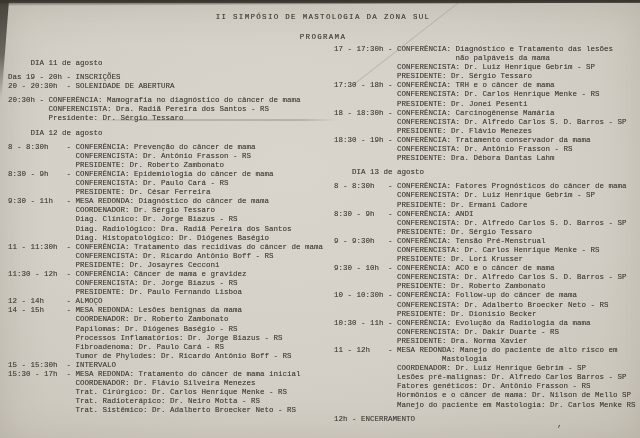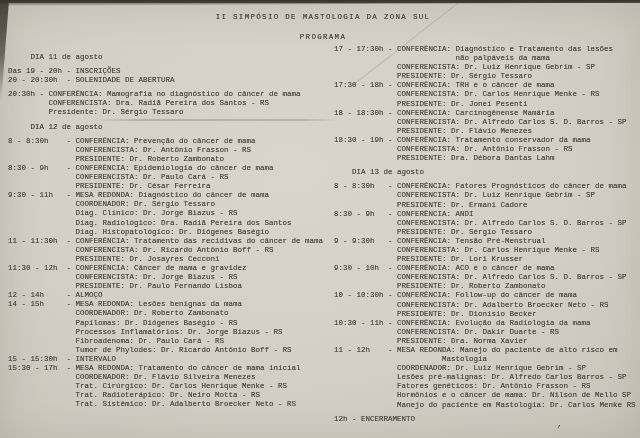--- a/index.html
+++ b/index.html
@@ -68,21 +68,21 @@
   .doc-title    { top: 10px; }
   .doc-subtitle { top: 30px; }
   .col {
     position: absolute;
     font-size: 7.5px;
     color: #46423b;
     text-shadow: 0 0 0.6px rgba(70,66,59,0.5);
     white-space: pre;
     z-index: 3;
   }
-  .col-left  { left: 8px;   top: 50px; }
+  .col-left  { left: 8px;   top: 56px; }
   .col-right { left: 334px; top: 42px; }
   .col .line { height: 9.1px; line-height: 9.1px; }
   .col .gap  { height: 5px; }
   .stray-mark {
     position: absolute;
     left: 557px; top: 416px;
     font-size: 9px;
     color: #4a463f;
     z-index: 3;
   }

